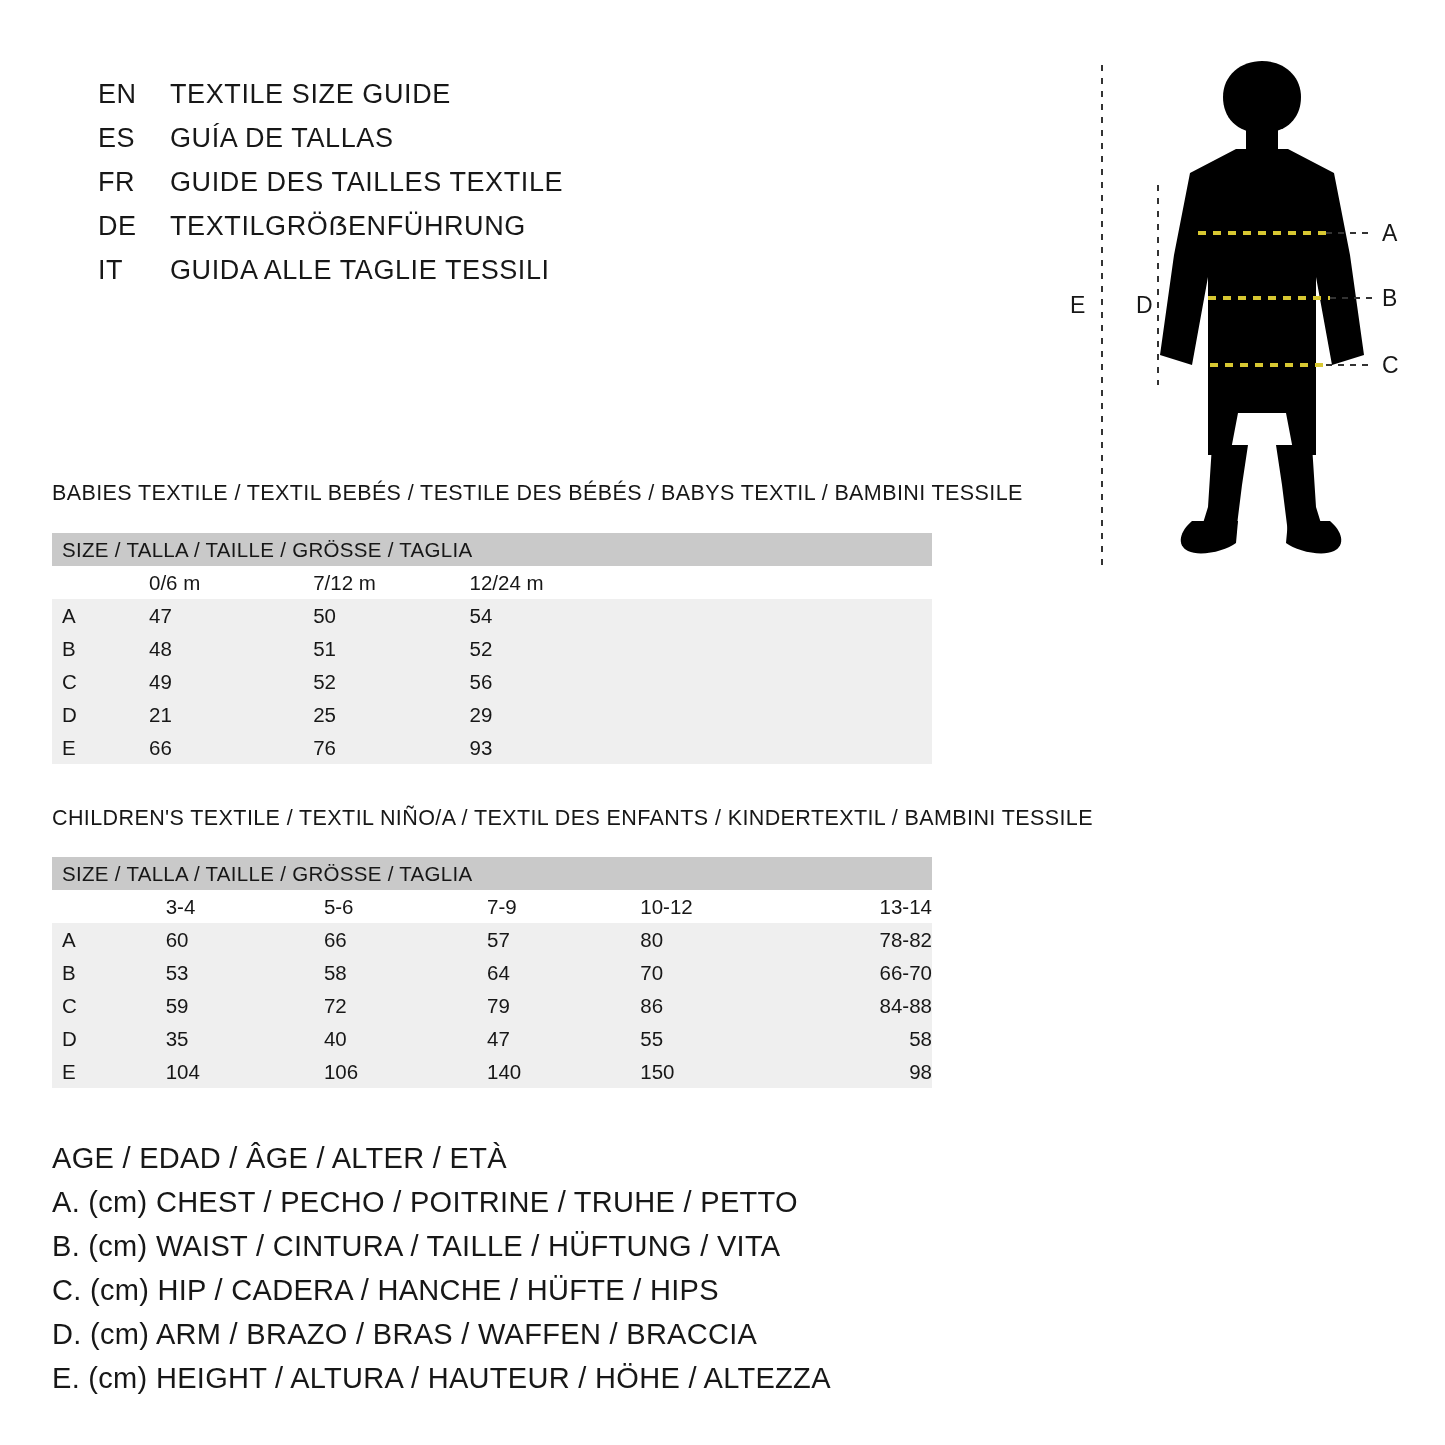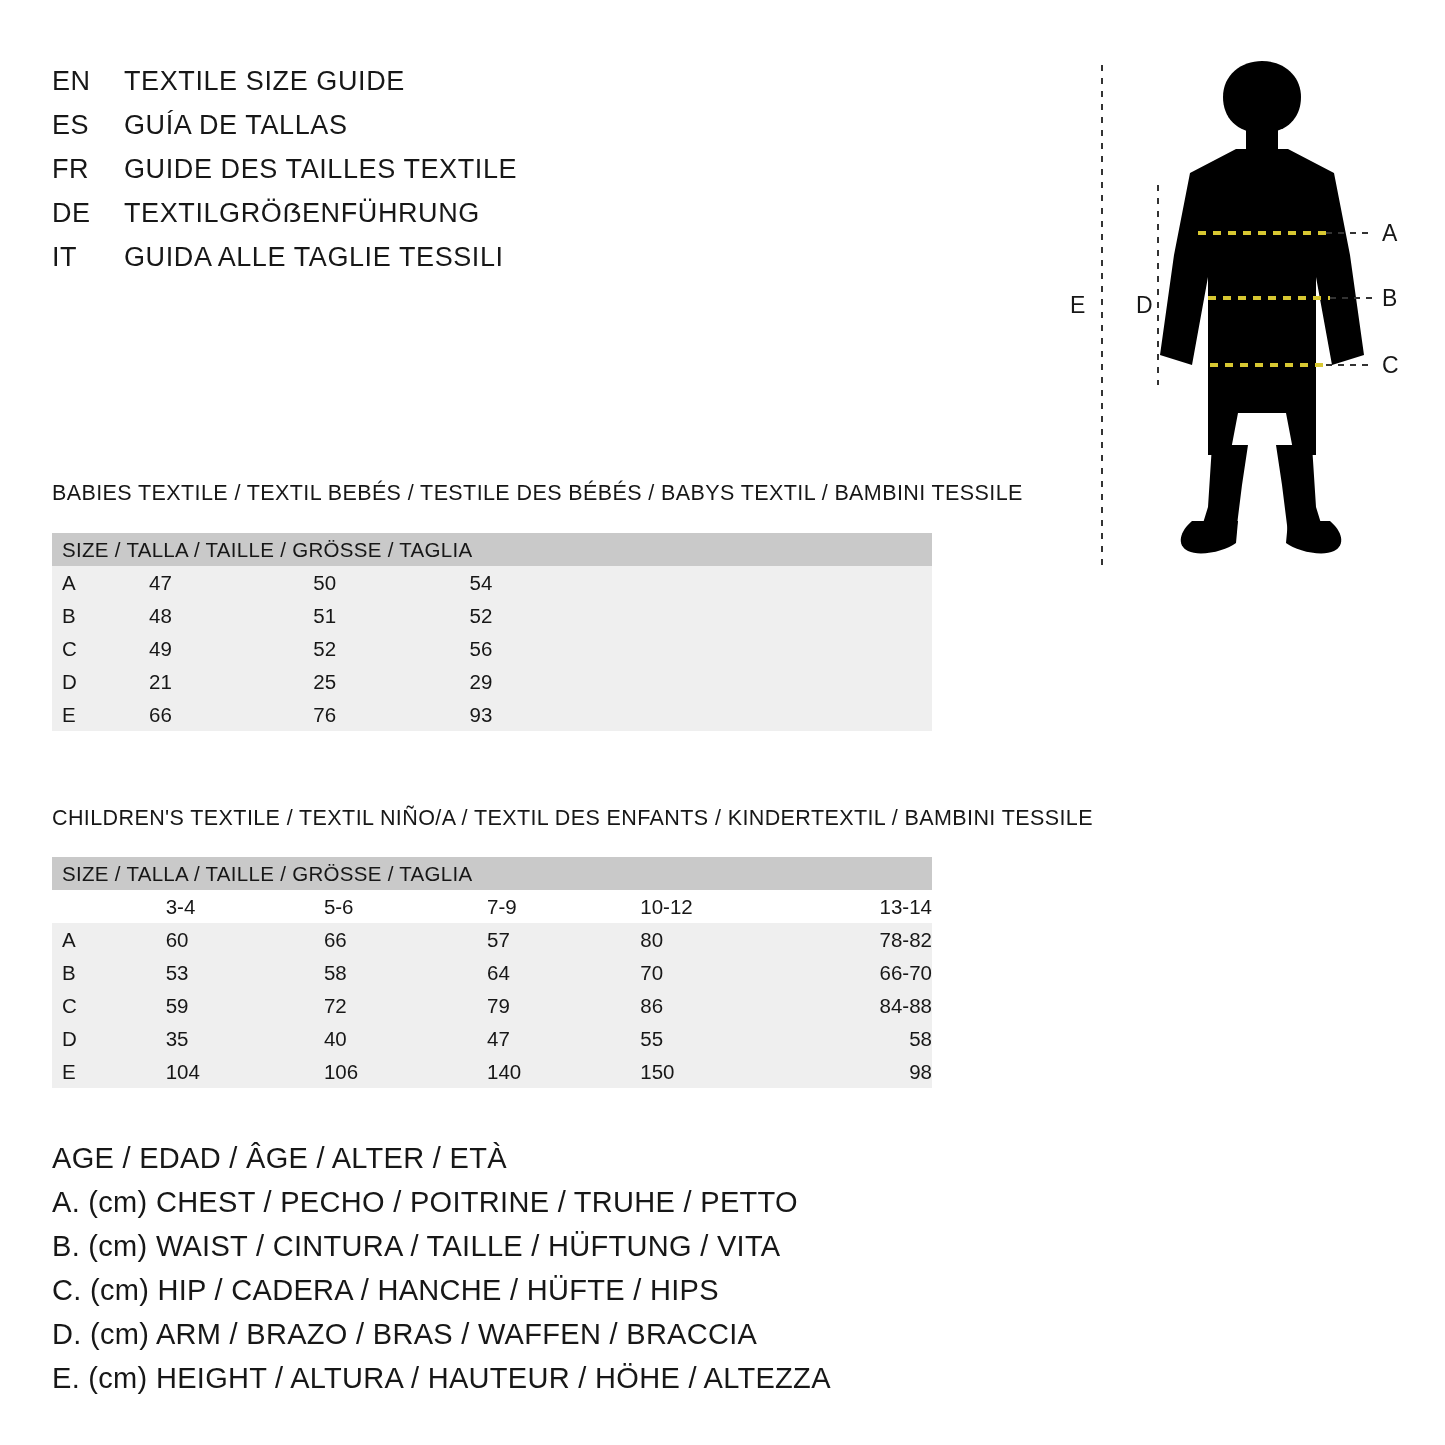--- a/index.html
+++ b/index.html
@@ -23,22 +23,23 @@
   }
 
   
   .title-block {
     position: absolute;
     left: 52px;
     top: 66px;
   }
   .title-row {
     display: flex;
-    align-items: flex-start;
+    align-items: flex-end;
     height: 44px;
+    margin-left: 46px;
   }
   .title-lang {
     width: 72px;
     font-size: 27px;
     letter-spacing: 0.5px;
     color: #171717;
   }
   .title-text {
     font-size: 27px;
     letter-spacing: 0.6px;
@@ -205,20 +206,26 @@
       </g>
     </svg>
   </div>
 
   <div class="section-heading" id="babies-heading">BABIES TEXTILE / TEXTIL BEBÉS / TESTILE DES BÉBÉS / BABYS TEXTIL / BAMBINI TESSILE</div>
 
   <table class="size-table" id="babies-table">
     <tbody>
       <tr class="hdr-row">
         <td class="c0 hdr-label" colspan="4">SIZE / TALLA / TAILLE / GRÖSSE / TAGLIA</td>
+      </tr>
+      <tr class="sub-row">
+        <td class="c0"></td>
+        <td class="c1 pad-in">0/6 m</td>
+        <td class="c2 pad-in">7/12 m</td>
+        <td class="c3 pad-in">12/24 m</td>
       </tr>
       <tr class="data-row">
         <td class="c0 rowlabel">A</td>
         <td class="c1 pad-in">47</td>
         <td class="c2 pad-in">50</td>
         <td class="c3 pad-in">54</td>
       </tr>
       <tr class="data-row">
         <td class="c0 rowlabel">B</td>
         <td class="c1 pad-in">48</td>

